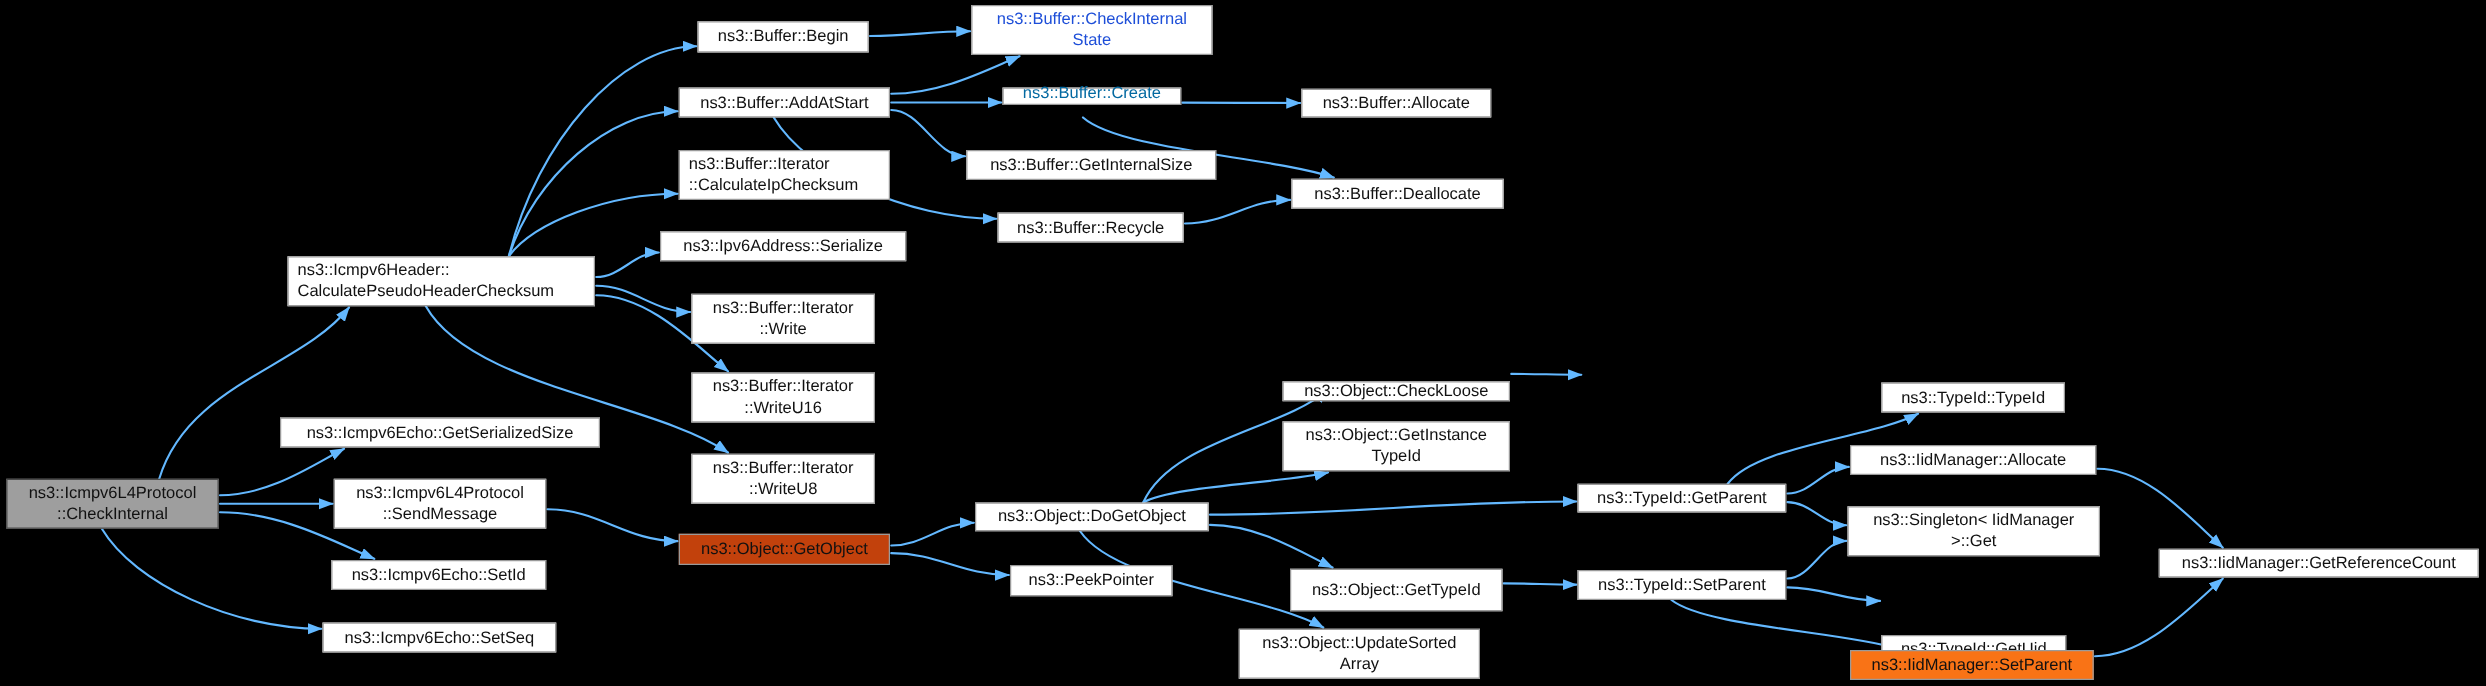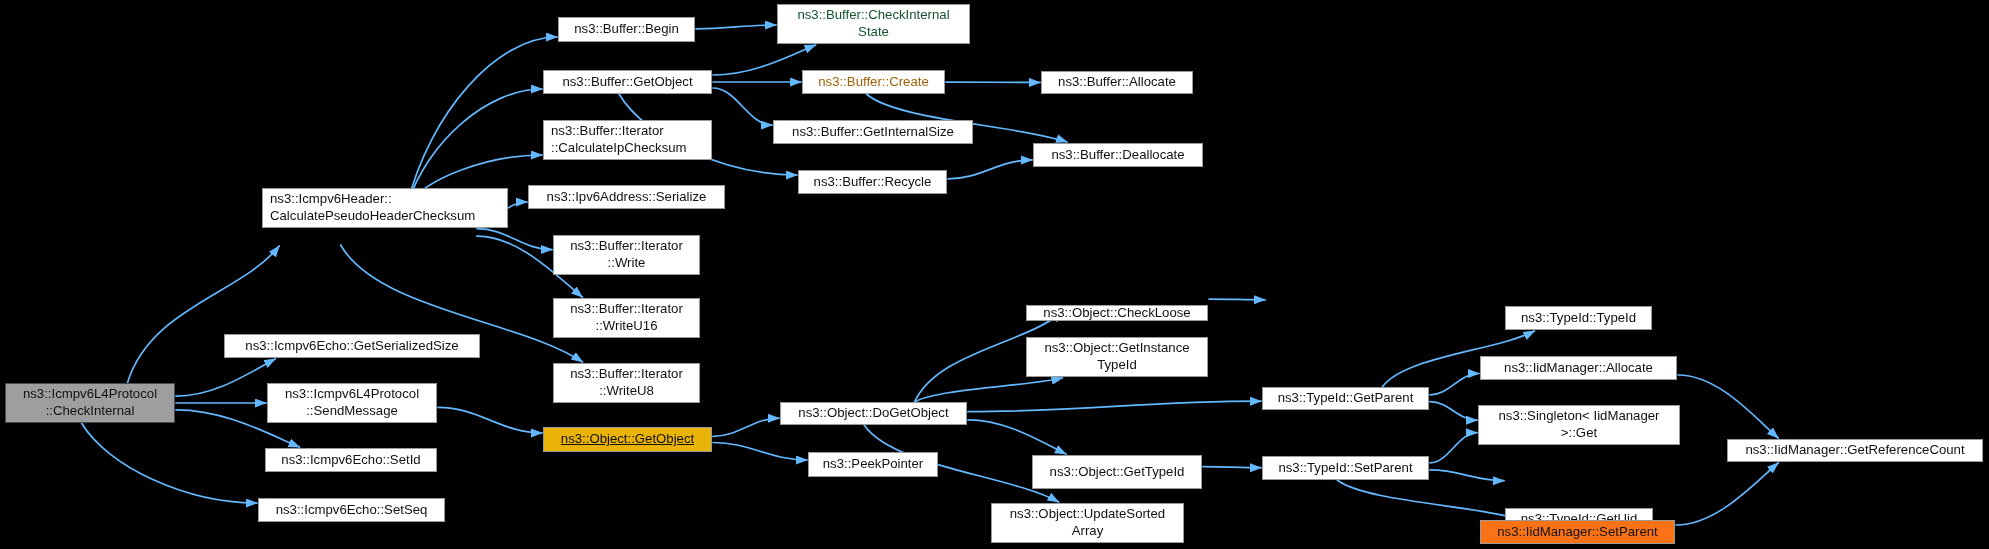--- a/index.html
+++ b/index.html
@@ -89,82 +89,82 @@
         <path class="edge" stroke="#63b8ff" marker-end="url(#arrowhead)" d="M1337.2,480.0 C1364.4,501.4 1473.5,505.4 1519.0,519.0"></path>
         <path class="edge" stroke="#63b8ff" marker-end="url(#arrowhead)" d="M1678.0,375.0 C1718.1,375.0 1753.2,415.9 1778.2,438.0"></path>
         <path class="edge" stroke="#63b8ff" marker-end="url(#arrowhead)" d="M1676.0,525.0 C1716.9,525.0 1752.7,484.7 1778.2,463.0"></path>
       </g>
   </svg>
 
 <div class="node" style="left: 5px; top: 383px; width: 170px; height: 40px; background: rgb(158, 158, 158); border: 1.5px solid rgb(74, 74, 74); color: rgb(17, 17, 17);">
       <span class="line">ns3::Icmpv6L4Protocol</span>
       <span class="line">::CheckInternal</span>
     </div>
-    <div class="node align-left" style="left: 230px; top: 188px; width: 246px; height: 40px; background: rgb(255, 255, 255); border: 1.5px solid rgb(154, 154, 154); color: rgb(17, 17, 17); margin-left: 32px;">
+    <div class="node align-left" style="left: 230px; top: 205px; width: 246px; height: 40px; background: rgb(255, 255, 255); border: 1.5px solid rgb(154, 154, 154); color: rgb(17, 17, 17);">
       <span class="line">ns3::Icmpv6Header::</span>
       <span class="line">CalculatePseudoHeaderChecksum</span>
     </div>
     <div class="node" style="left: 224px; top: 334px; width: 256px; height: 24px; background: rgb(255, 255, 255); border: 1.5px solid rgb(154, 154, 154); color: rgb(17, 17, 17);">
       <span class="line">ns3::Icmpv6Echo::GetSerializedSize</span>
     </div>
     <div class="node" style="left: 267px; top: 383px; width: 170px; height: 40px; background: rgb(255, 255, 255); border: 1.5px solid rgb(154, 154, 154); color: rgb(17, 17, 17);">
       <span class="line">ns3::Icmpv6L4Protocol</span>
       <span class="line">::SendMessage</span>
     </div>
     <div class="node" style="left: 265px; top: 448px; width: 172px; height: 24px; background: rgb(255, 255, 255); border: 1.5px solid rgb(154, 154, 154); color: rgb(17, 17, 17); text-align: right;">
       <span class="line">ns3::Icmpv6Echo::SetId</span>
     </div>
     <div class="node" style="left: 258px; top: 498px; width: 187px; height: 24px; background: rgb(255, 255, 255); border: 1.5px solid rgb(154, 154, 154); color: rgb(17, 17, 17);">
       <span class="line">ns3::Icmpv6Echo::SetSeq</span>
     </div>
     <div class="node" style="left: 558px; top: 17px; width: 137px; height: 25px; background: rgb(255, 255, 255); border: 1.5px solid rgb(154, 154, 154); color: rgb(17, 17, 17);">
       <span class="line">ns3::Buffer::Begin</span>
     </div>
     <div class="node" style="left: 543px; top: 70px; width: 169px; height: 24px; background: rgb(255, 255, 255); border: 1.5px solid rgb(154, 154, 154); color: rgb(17, 17, 17);">
-      <span class="line">ns3::Buffer::GetObject</span>
+      <span class="line">ns3::Buffer::AddAtStart</span>
     </div>
     <div class="node align-left" style="left: 543px; top: 120px; width: 169px; height: 40px; background: rgb(255, 255, 255); border: 1.5px solid rgb(154, 154, 154); color: rgb(17, 17, 17);">
       <span class="line">ns3::Buffer::Iterator</span>
       <span class="line">::CalculateIpChecksum</span>
     </div>
     <div class="node" style="left: 528px; top: 185px; width: 197px; height: 24px; background: rgb(255, 255, 255); border: 1.5px solid rgb(154, 154, 154); color: rgb(17, 17, 17);">
       <span class="line">ns3::Ipv6Address::Serialize</span>
     </div>
     <div class="node" style="left: 553px; top: 235px; width: 147px; height: 40px; background: rgb(255, 255, 255); border: 1.5px solid rgb(154, 154, 154); color: rgb(17, 17, 17);">
       <span class="line">ns3::Buffer::Iterator</span>
       <span class="line">::Write</span>
     </div>
     <div class="node" style="left: 553px; top: 298px; width: 147px; height: 40px; background: rgb(255, 255, 255); border: 1.5px solid rgb(154, 154, 154); color: rgb(17, 17, 17);">
       <span class="line">ns3::Buffer::Iterator</span>
       <span class="line">::WriteU16</span>
     </div>
     <div class="node" style="left: 553px; top: 363px; width: 147px; height: 40px; background: rgb(255, 255, 255); border: 1.5px solid rgb(154, 154, 154); color: rgb(17, 17, 17);">
       <span class="line">ns3::Buffer::Iterator</span>
       <span class="line">::WriteU8</span>
     </div>
-    <div class="node" style="left: 777px; top: 4px; width: 193px; height: 40px; background: rgb(255, 255, 255); border: 1.5px solid rgb(154, 154, 154); color: #14532d;">
+    <div class="node" style="left: 777px; top: 4px; width: 193px; height: 40px; background: rgb(255, 255, 255); border: 1.5px solid rgb(154, 154, 154); color: #1d4ed8;">
       <span class="line">ns3::Buffer::CheckInternal</span>
       <span class="line">State</span>
     </div>
-    <div class="node" style="left: 802px; top: 70px; width: 143px; height: 24px; background: rgb(255, 255, 255); border: 1.5px solid rgb(154, 154, 154); color: #a16207;">
+    <div class="node" style="left: 802px; top: 70px; width: 143px; height: 14px; background: rgb(255, 255, 255); border: 1.5px solid rgb(154, 154, 154); color: #0369a1; justify-content: flex-end;">
       <span class="line">ns3::Buffer::Create</span>
     </div>
     <div class="node" style="left: 773px; top: 120px; width: 200px; height: 24px; background: rgb(255, 255, 255); border: 1.5px solid rgb(154, 154, 154); color: rgb(17, 17, 17);">
       <span class="line">ns3::Buffer::GetInternalSize</span>
     </div>
     <div class="node" style="left: 798px; top: 170px; width: 149px; height: 24px; background: rgb(255, 255, 255); border: 1.5px solid rgb(154, 154, 154); color: rgb(17, 17, 17);">
       <span class="line">ns3::Buffer::Recycle</span>
     </div>
     <div class="node" style="left: 1041px; top: 71px; width: 152px; height: 23px; background: rgb(255, 255, 255); border: 1.5px solid rgb(154, 154, 154); color: rgb(17, 17, 17);">
       <span class="line">ns3::Buffer::Allocate</span>
     </div>
     <div class="node" style="left: 1033px; top: 143px; width: 170px; height: 24px; background: rgb(255, 255, 255); border: 1.5px solid rgb(154, 154, 154); color: rgb(17, 17, 17);">
       <span class="line">ns3::Buffer::Deallocate</span>
     </div>
-    <div class="node" style="left: 543px; top: 427px; width: 169px; height: 25px; background: #eab308; border: 1.5px solid rgb(154, 154, 154); color: rgb(17, 17, 17); text-decoration: underline;">
+    <div class="node" style="left: 543px; top: 427px; width: 169px; height: 25px; background: #c2410c; border: 1.5px solid rgb(154, 154, 154); color: rgb(17, 17, 17);">
       <span class="line">ns3::Object::GetObject</span>
     </div>
     <div class="node" style="left: 780px; top: 402px; width: 187px; height: 23px; background: rgb(255, 255, 255); border: 1.5px solid rgb(154, 154, 154); color: rgb(17, 17, 17);">
       <span class="line">ns3::Object::DoGetObject</span>
     </div>
     <div class="node" style="left: 808px; top: 452px; width: 130px; height: 25px; background: rgb(255, 255, 255); border: 1.5px solid rgb(154, 154, 154); color: rgb(17, 17, 17);">
       <span class="line">ns3::PeekPointer</span>
     </div>
     <div class="node" style="left: 1026px; top: 305px; width: 182px; height: 16px; background: rgb(255, 255, 255); border: 1.5px solid rgb(154, 154, 154); color: rgb(17, 17, 17);">
       <span class="line">ns3::Object::CheckLoose</span>

